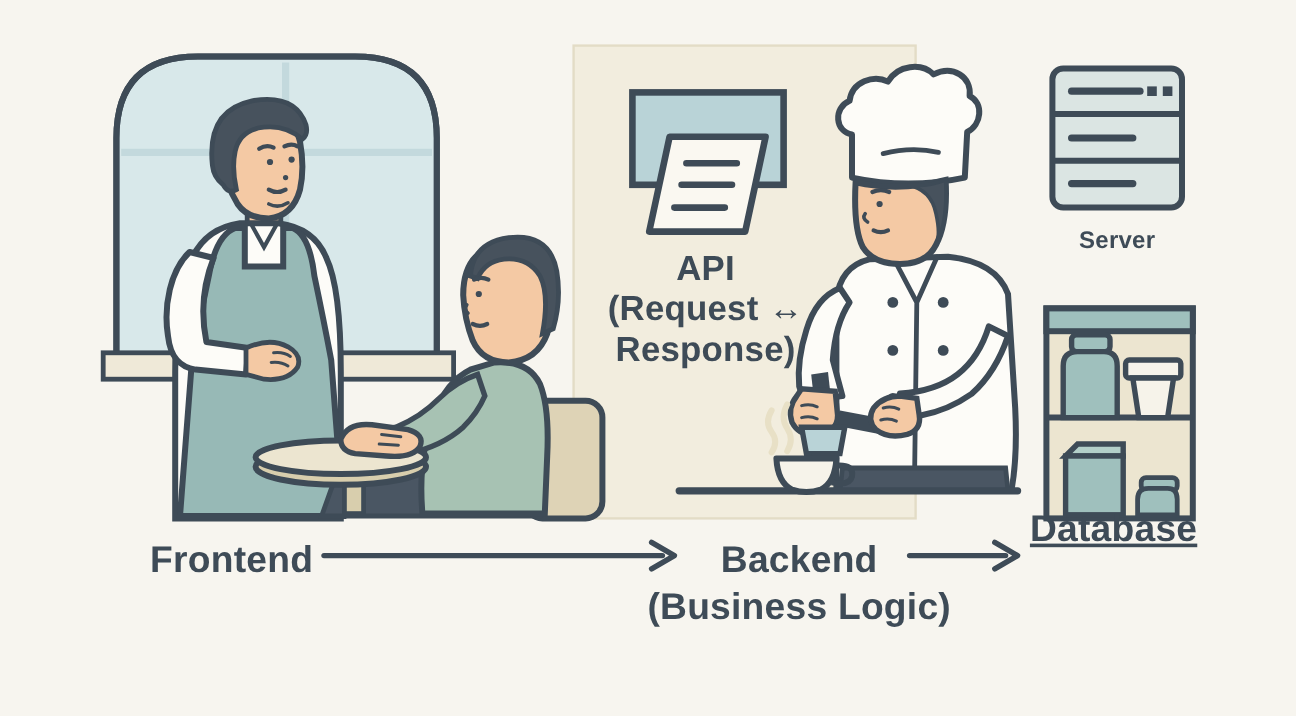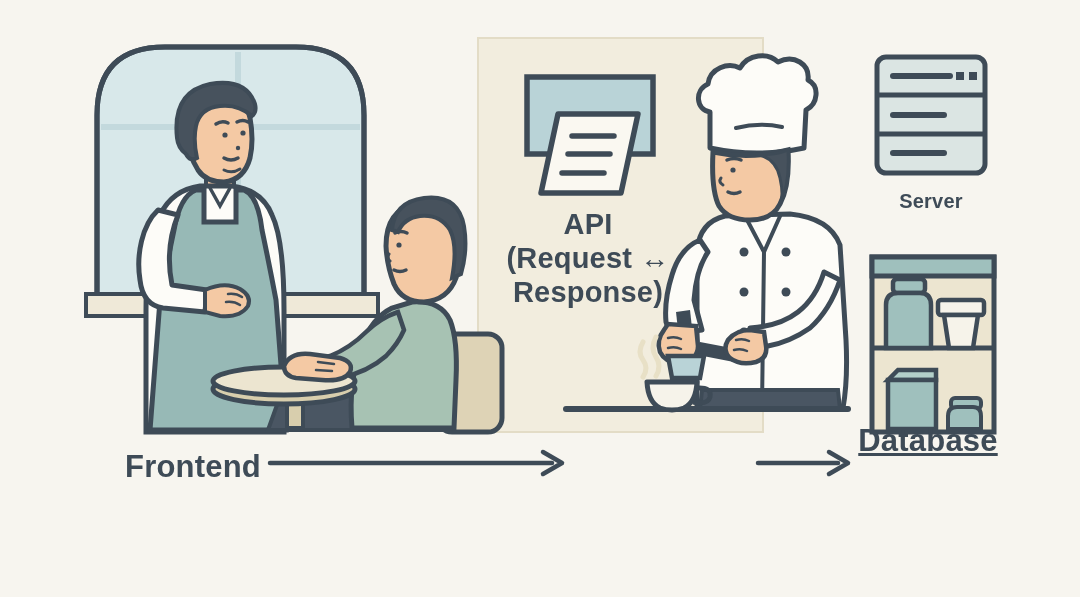--- a/index.html
+++ b/index.html
@@ -174,18 +174,22 @@
   </div>
 
   <div class="lbl lbl-server">
     <span>Server</span>
   </div>
 
   <div class="lbl lbl-row lbl-frontend">
     <span>Frontend</span>
   </div>
 
+  <div class="lbl lbl-row lbl-backend">
+    <span>Backend</span>
+    <span>(Business Logic)</span>
+  </div>
 
   <div class="lbl lbl-row lbl-database">
     <span>Database</span>
   </div>
 
 </div>
 
 </body></html>

